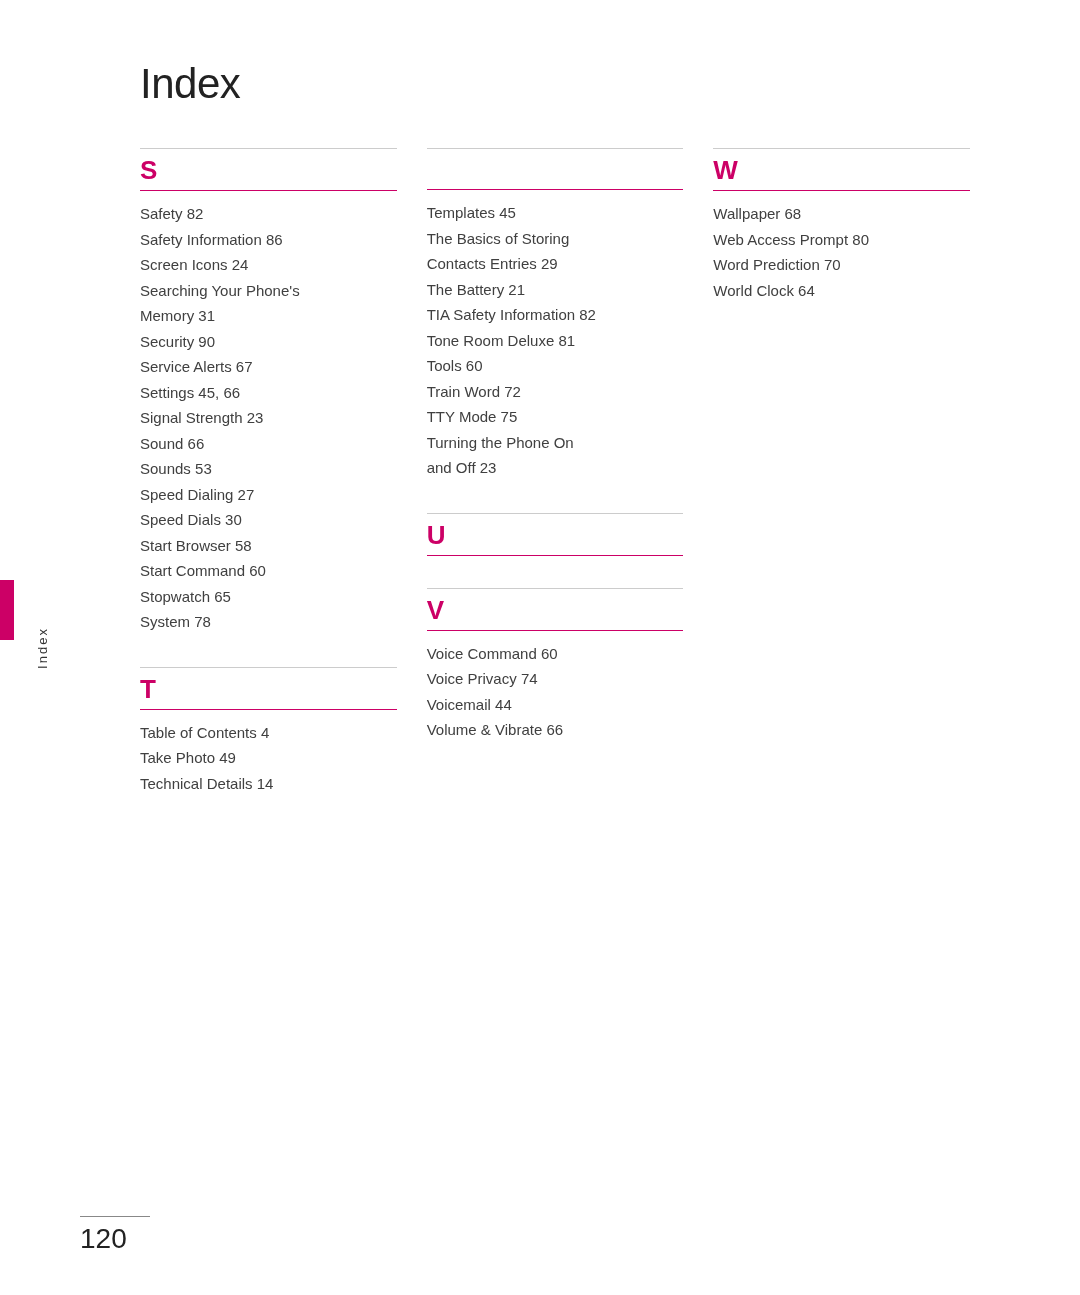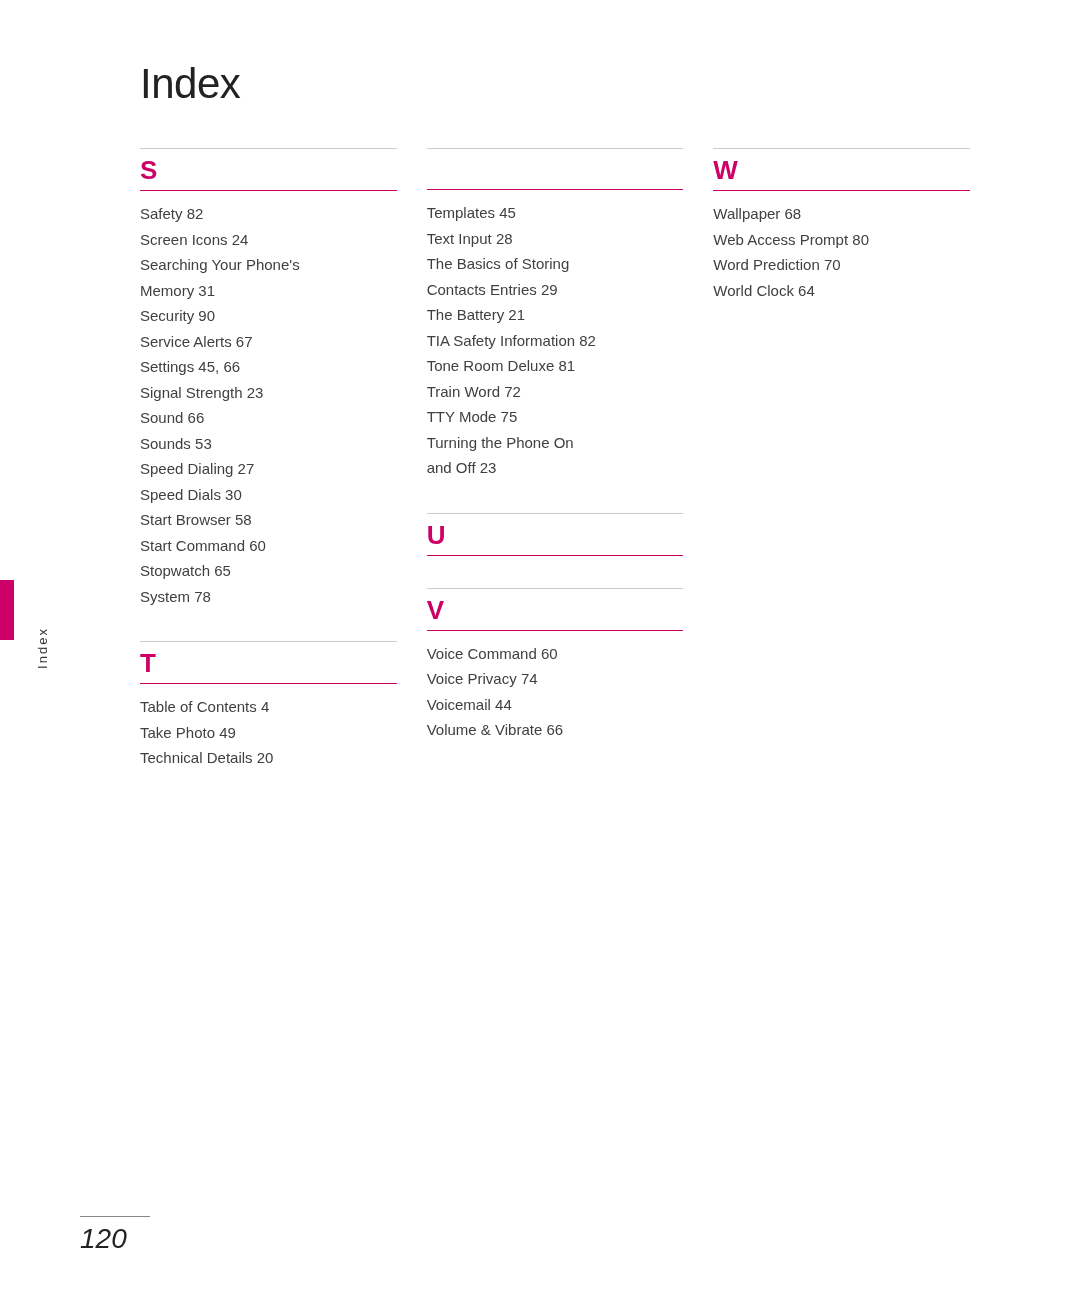--- a/index.html
+++ b/index.html
@@ -88,21 +88,20 @@
       width: 14px;
       height: 60px;
       background: #cc0066;
     }
 
     
     .page-number-area {
       position: absolute;
       bottom: 40px;
       left: 80px;
-      font-style: italic;
     }
 
     .page-number-line {
       border-top: 1px solid #888;
       width: 70px;
       margin-bottom: 6px;
     }
 
     .page-number {
       font-size: 28px;
@@ -122,20 +121,21 @@
 
   <div class="columns-wrapper">
 
     <div class="column">
 
       <div class="section">
         <hr class="section-divider-top">
         <div class="section-letter">S</div>
         <hr class="section-divider-bottom">
         <div class="entry">Safety 82</div>
+        <div class="entry">Safety Information 86</div>
         <div class="entry">Screen Icons 24</div>
         <div class="entry">Searching Your Phone's<br>Memory 31</div>
         <div class="entry">Security 90</div>
         <div class="entry">Service Alerts 67</div>
         <div class="entry">Settings 45, 66</div>
         <div class="entry">Signal Strength 23</div>
         <div class="entry">Sound 66</div>
         <div class="entry">Sounds 53</div>
         <div class="entry">Speed Dialing 27</div>
         <div class="entry">Speed Dials 30</div>
@@ -144,37 +144,37 @@
         <div class="entry">Stopwatch 65</div>
         <div class="entry">System 78</div>
       </div>
 
       <div class="section">
         <hr class="section-divider-top">
         <div class="section-letter">T</div>
         <hr class="section-divider-bottom">
         <div class="entry">Table of Contents 4</div>
         <div class="entry">Take Photo 49</div>
-        <div class="entry">Technical Details 20</div>
+        <div class="entry">Technical Details 14</div>
       </div>
 
     </div>
 
     <div class="column">
 
       <div class="section">
         <hr class="section-divider-top">
         <div style="height: 34px;"></div>
         <hr class="section-divider-bottom">
         <div class="entry">Templates 45</div>
-        <div class="entry">Text Input 28</div>
         <div class="entry">The Basics of Storing<br>Contacts Entries 29</div>
         <div class="entry">The Battery 21</div>
         <div class="entry">TIA Safety Information 82</div>
         <div class="entry">Tone Room Deluxe 81</div>
+        <div class="entry">Tools 60</div>
         <div class="entry">Train Word 72</div>
         <div class="entry">TTY Mode 75</div>
         <div class="entry">Turning the Phone On<br>and Off 23</div>
       </div>
 
       <div class="section">
         <hr class="section-divider-top">
         <div class="section-letter">U</div>
         <hr class="section-divider-bottom">
       </div>

